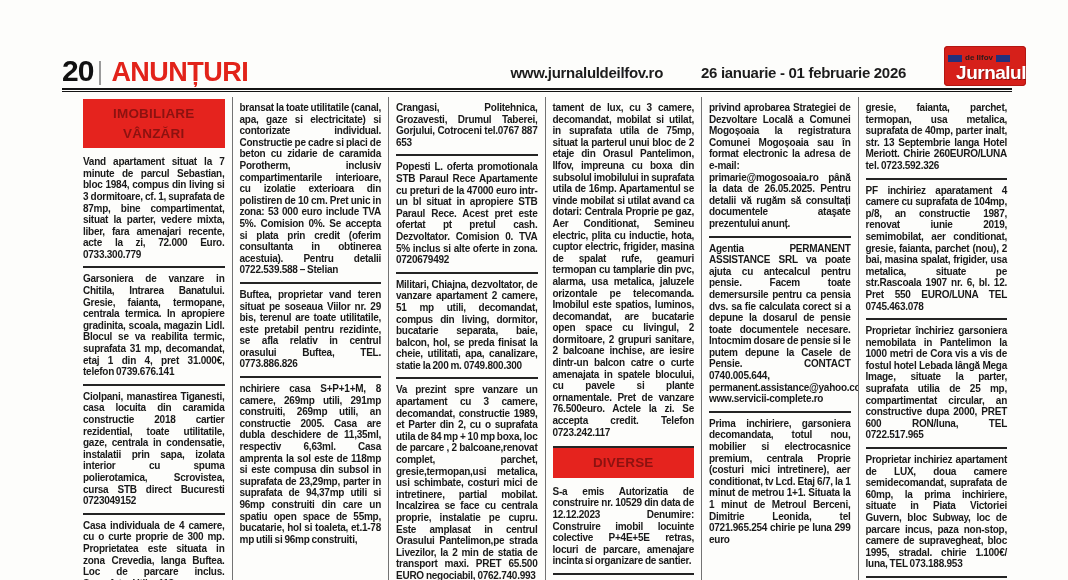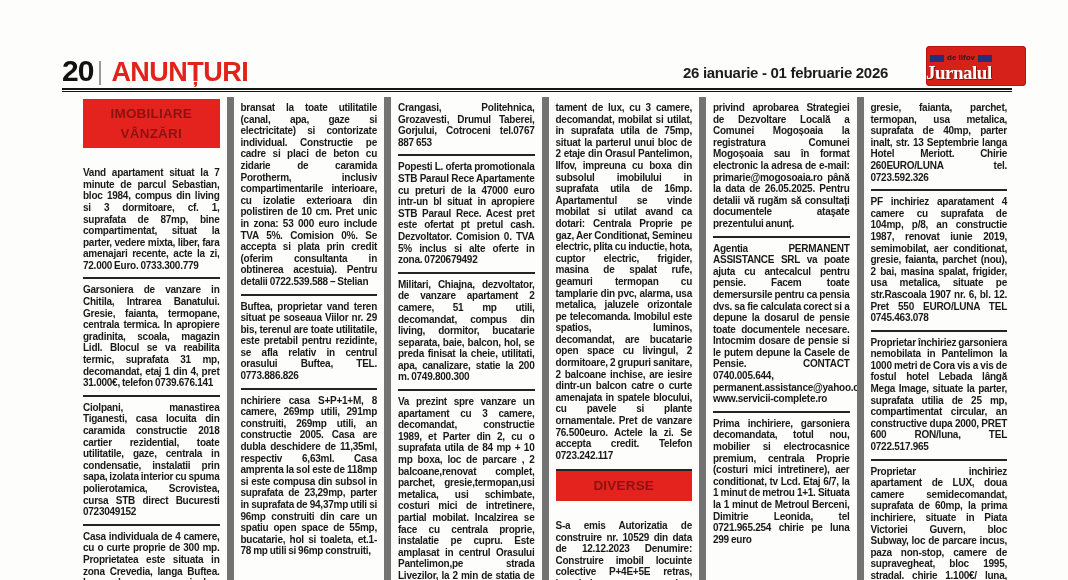--- a/index.html
+++ b/index.html
@@ -8,55 +8,56 @@
     width: 1068px; height: 580px; background: #fdfdfb; margin: 0 auto;
     position: relative; overflow: hidden; color: #161616;
   }
   .header { position: absolute; left: 62px; right: 42px; top: 44px; height: 42px;
     display: flex; align-items: flex-end; }
   .page-number { font-size: 30px; font-weight: bold; color: #111; letter-spacing: -1px; line-height: 1; }
   .pn-divider { display: inline-block; width: 2px; height: 24px; background: #9a9a9a; margin: 0 10px 1px 6px; }
   .section-title { font-size: 27px; font-weight: bold; color: #e2231a; letter-spacing: -0.5px; line-height: 1; margin-top: 30px; }
   .header-right { margin-left: auto; display: flex; align-items: flex-end; gap: 38px; }
   .site-url, .date-range { font-size: 15px; font-weight: bold; color: #1c1c1c; line-height: 1.2; padding-bottom: 4px; letter-spacing: -0.3px; }
-  .logo { width: 100px; height: 40px; background: #d6201a; border-radius: 4px; position: relative;
+  .logo { width: 82px; height: 40px; background: #d6201a; border-radius: 4px; position: relative;
     display: flex; flex-direction: column; justify-content: flex-end; overflow: hidden; box-shadow: 0 0 0 1px #b31712 inset; }
   .logo-top { display: flex; align-items: center; gap: 3px; padding: 2px 4px 0; height: 12px; }
   .logo-bar { display: inline-block; width: 14px; height: 7px; background: #22307c; }
   .logo-top-text { font-size: 8px; font-weight: bold; color: #2a1a1a; line-height: 1; }
-  .logo-main { font-size: 19px; font-weight: bold; color: #ffffff; text-align: left; line-height: 1;
-    padding-bottom: 4px; letter-spacing: -0.5px; text-shadow: 1px 1px 0 #8c100c; font-family: Liberation Serif, serif; }
+  .logo-main { font-size: 19px; font-weight: bold; color: #ffffff; text-align: right; line-height: 1;
+    padding-bottom: 4px; letter-spacing: -0.5px; text-shadow: 1px 1px 0 #8c100c; }
   .header-rule { position: absolute; left: 62px; right: 56px; top: 88px; height: 4px;
     border-top: 2px solid #141414; border-bottom: 1px solid #141414; }
   .columns { position: absolute; left: 76px; right: 54px; top: 97px; bottom: 0;
     display: flex; overflow: hidden; }
   .col { flex: 1 1 0; padding: 0 7px; overflow: hidden; }
-  .col + .col { border-left: 7px solid #737373; }
+  .col + .col { border-left: 1px solid #737373; }
   .ad {
     font-size: 10px; line-height: 11.6px; font-weight: bold; text-align: justify;
     letter-spacing: -0.25px; word-spacing: -0.5px; color: #191919; padding: 5px 0 6px;
   }
   .col-item + .col-item { border-top: 2px solid #242424; }
   .sec-heading + .col-item { border-top: none; }
   .sec-heading {
     background: #e5231e; color: #8c1210; font-weight: bold; font-size: 13.5px;
-    text-align: center; line-height: 1.45; padding: 5px 4px; margin: 2px 0 14px;
+    text-align: center; line-height: 1.45; padding: 5px 4px; margin: 2px 0 3px;
     letter-spacing: 0.2px;
   }
 </style>
 </head>
 <body>
 
 <div class="page">
 
   <div class="header">
     <span class="page-number">20</span>
     <span class="pn-divider"></span>
     <span class="section-title">ANUNȚURI</span>
     <div class="header-right">
+      <span class="site-url">www.jurnaluldeilfov.ro</span>
       <span class="date-range">26 ianuarie - 01 februarie 2026</span>
       <div class="logo">
         <div class="logo-top">
           <span class="logo-bar"></span>
           <span class="logo-top-text">de Ilfov</span>
           <span class="logo-bar"></span>
         </div>
         <div class="logo-main">Jurnalul</div>
       </div>
     </div>

